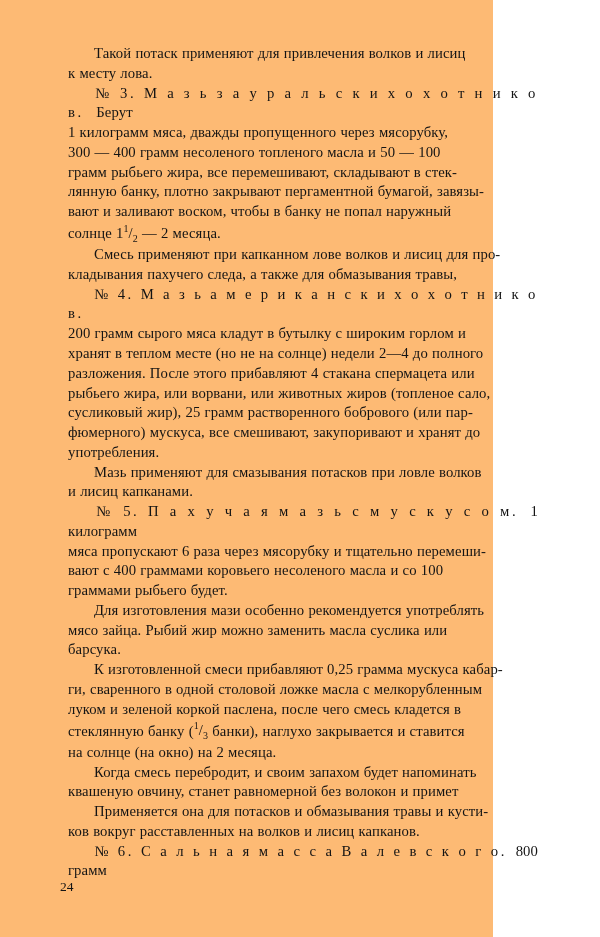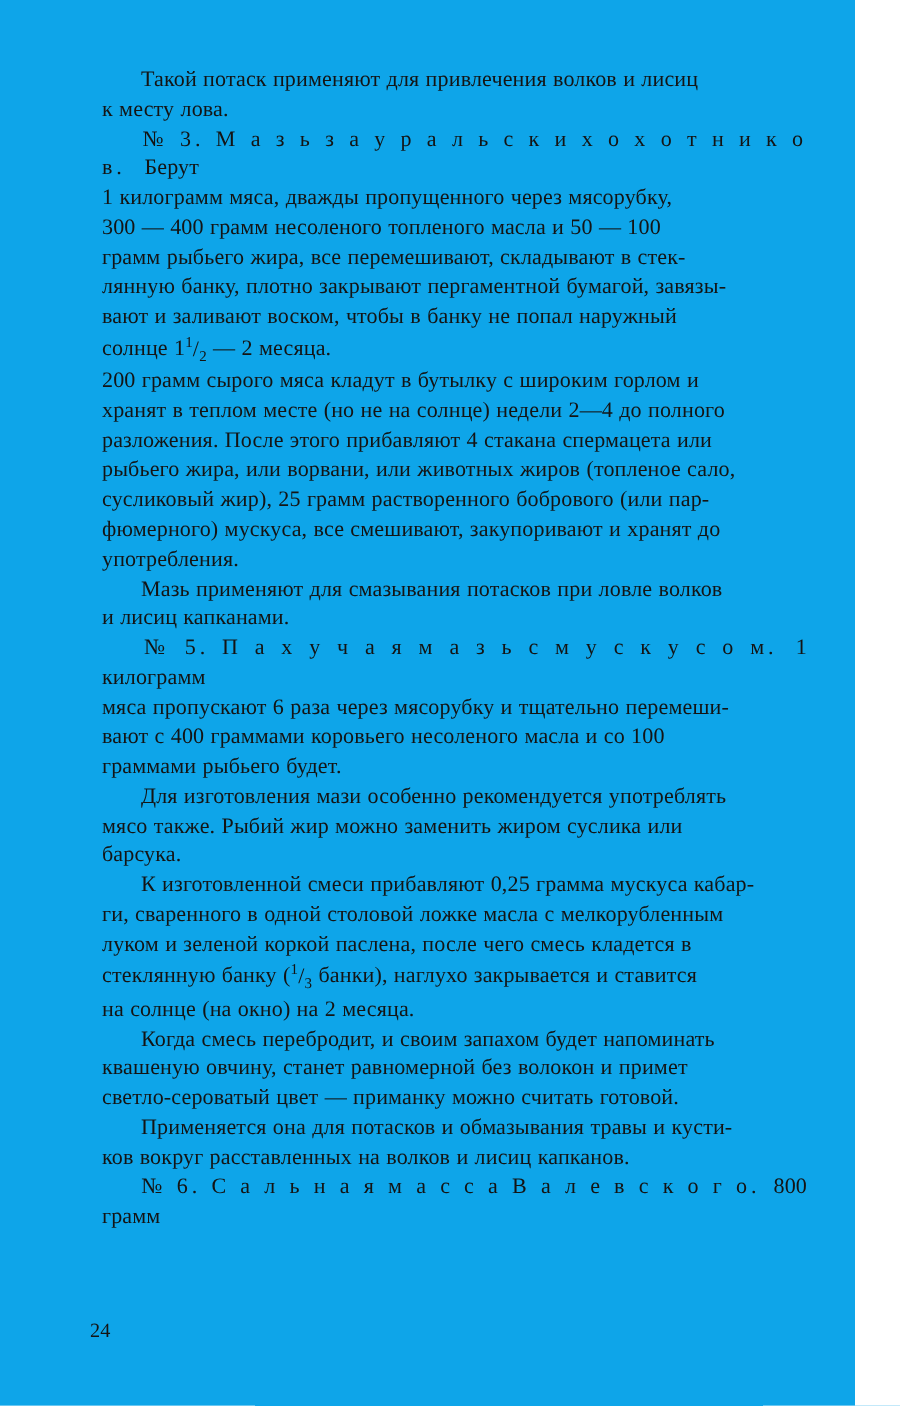--- a/index.html
+++ b/index.html
@@ -11,23 +11,23 @@
     width: 600px;
     height: 937px;
     font-family: "Liberation Serif", serif;
     color: #141414;
     position: relative;
     overflow: hidden;
   }
   .page {
     position: absolute;
     left: 0; top: 0;
-    width: 570px;
+    width: 493px;
     height: 937px;
-    background: #0ea5e9;
+    background: #fdba74;
   }
   .text-col {
     position: absolute;
     left: 68px;
     top: 44px;
     width: 470px;
   }
   p {
     margin: 0;
     font-size: 14.7px;
@@ -74,50 +74,52 @@
     <p>
       <span style="display:inline-block;width:26px"></span><span class="sp">№ 3. М а з ь   з а у р а л ь с к и х   о х о т н и к о в.</span>&nbsp;&nbsp;&nbsp;<span>Берут</span>
     </p>
     <p><span>1 килограмм мяса, дважды пропущенного через мясорубку,</span></p>
     <p><span>300 — 400  грамм  несоленого  топленого  масла    и   50 — 100</span></p>
     <p><span>грамм рыбьего жира, все перемешивают, складывают в стек-</span></p>
     <p><span>лянную банку, плотно закрывают пергаментной бумагой, завязы-</span></p>
     <p><span>вают и заливают воском, чтобы в банку не попал наружный</span></p>
     <p><span>солнце 1</span><span class="nb"><sup class="frac">1</sup>/<sub class="frac">2</sub></span>&nbsp;<span>— 2 месяца.</span></p>
 
+    <p><span style="display:inline-block;width:26px"></span><span>Смесь применяют при капканном лове волков и лисиц для про-</span></p>
+    <p><span>кладывания пахучего следа, а также для обмазывания травы,</span></p>
 
+    <p><span style="display:inline-block;width:26px"></span><span class="sp">№ 4.      М а з ь    а м е р и к а н с к и х      о х о т н и к о в.</span></p>
     <p><span>200 грамм сырого мяса кладут в бутылку с широким горлом и</span></p>
     <p><span>хранят в теплом месте (но не на солнце) недели 2—4 до полного</span></p>
     <p><span>разложения. После этого прибавляют 4 стакана спермацета или</span></p>
     <p><span>рыбьего жира, или ворвани, или животных жиров (топленое сало,</span></p>
     <p><span>сусликовый жир), 25 грамм растворенного бобрового (или пар-</span></p>
     <p><span>фюмерного) мускуса, все смешивают, закупоривают и хранят до</span></p>
     <p><span>употребления.</span></p>
 
     <p><span style="display:inline-block;width:26px"></span><span>Мазь применяют для смазывания потасков при ловле волков</span></p>
     <p><span>и лисиц капканами.</span></p>
 
     <p><span style="display:inline-block;width:26px"></span><span class="sp">№ 5. П а х у ч а я   м а з ь   с   м у с к у с о м.</span>&nbsp;&nbsp;<span>1 килограмм</span></p>
     <p><span>мяса пропускают 6 раза через мясорубку и тщательно перемеши-</span></p>
     <p><span>вают с 400 граммами коровьего несоленого масла и со 100</span></p>
     <p><span>граммами рыбьего будет.</span></p>
 
     <p><span style="display:inline-block;width:26px"></span><span>Для изготовления мази особенно рекомендуется употреблять</span></p>
-    <p><span>мясо также. Рыбий жир можно заменить жиром суслика или</span></p>
+    <p><span>мясо зайца. Рыбий жир можно заменить масла суслика или</span></p>
     <p><span>барсука.</span></p>
 
     <p><span style="display:inline-block;width:26px"></span><span>К изготовленной смеси прибавляют 0,25 грамма мускуса кабар-</span></p>
     <p><span>ги, сваренного в одной столовой ложке масла с мелкорубленным</span></p>
     <p><span>луком и зеленой коркой паслена, после чего смесь кладется в</span></p>
     <p><span>стеклянную банку (</span><span class="nb"><sup class="frac">1</sup>/<sub class="frac">3</sub></span>&nbsp;<span>банки), наглухо закрывается и ставится</span></p>
     <p><span>на солнце (на окно) на 2 месяца.</span></p>
 
     <p><span style="display:inline-block;width:26px"></span><span>Когда смесь перебродит, и своим запахом будет напоминать</span></p>
     <p><span>квашеную овчину, станет равномерной  без волокон и примет</span></p>
-    <p><span>светло-сероватый цвет — приманку можно считать готовой.</span></p>
 
     <p><span style="display:inline-block;width:26px"></span><span>Применяется она для потасков и обмазывания травы и кусти-</span></p>
     <p><span>ков вокруг расставленных на волков и лисиц капканов.</span></p>
 
     <p><span style="display:inline-block;width:26px"></span><span class="sp">№ 6. С а л ь н а я    м а с с а    В а л е в с к о г о.</span>&nbsp;&nbsp;<span>800 грамм</span></p>
 
   </div>
 
   <div class="page-number">24</div>
 </div>

